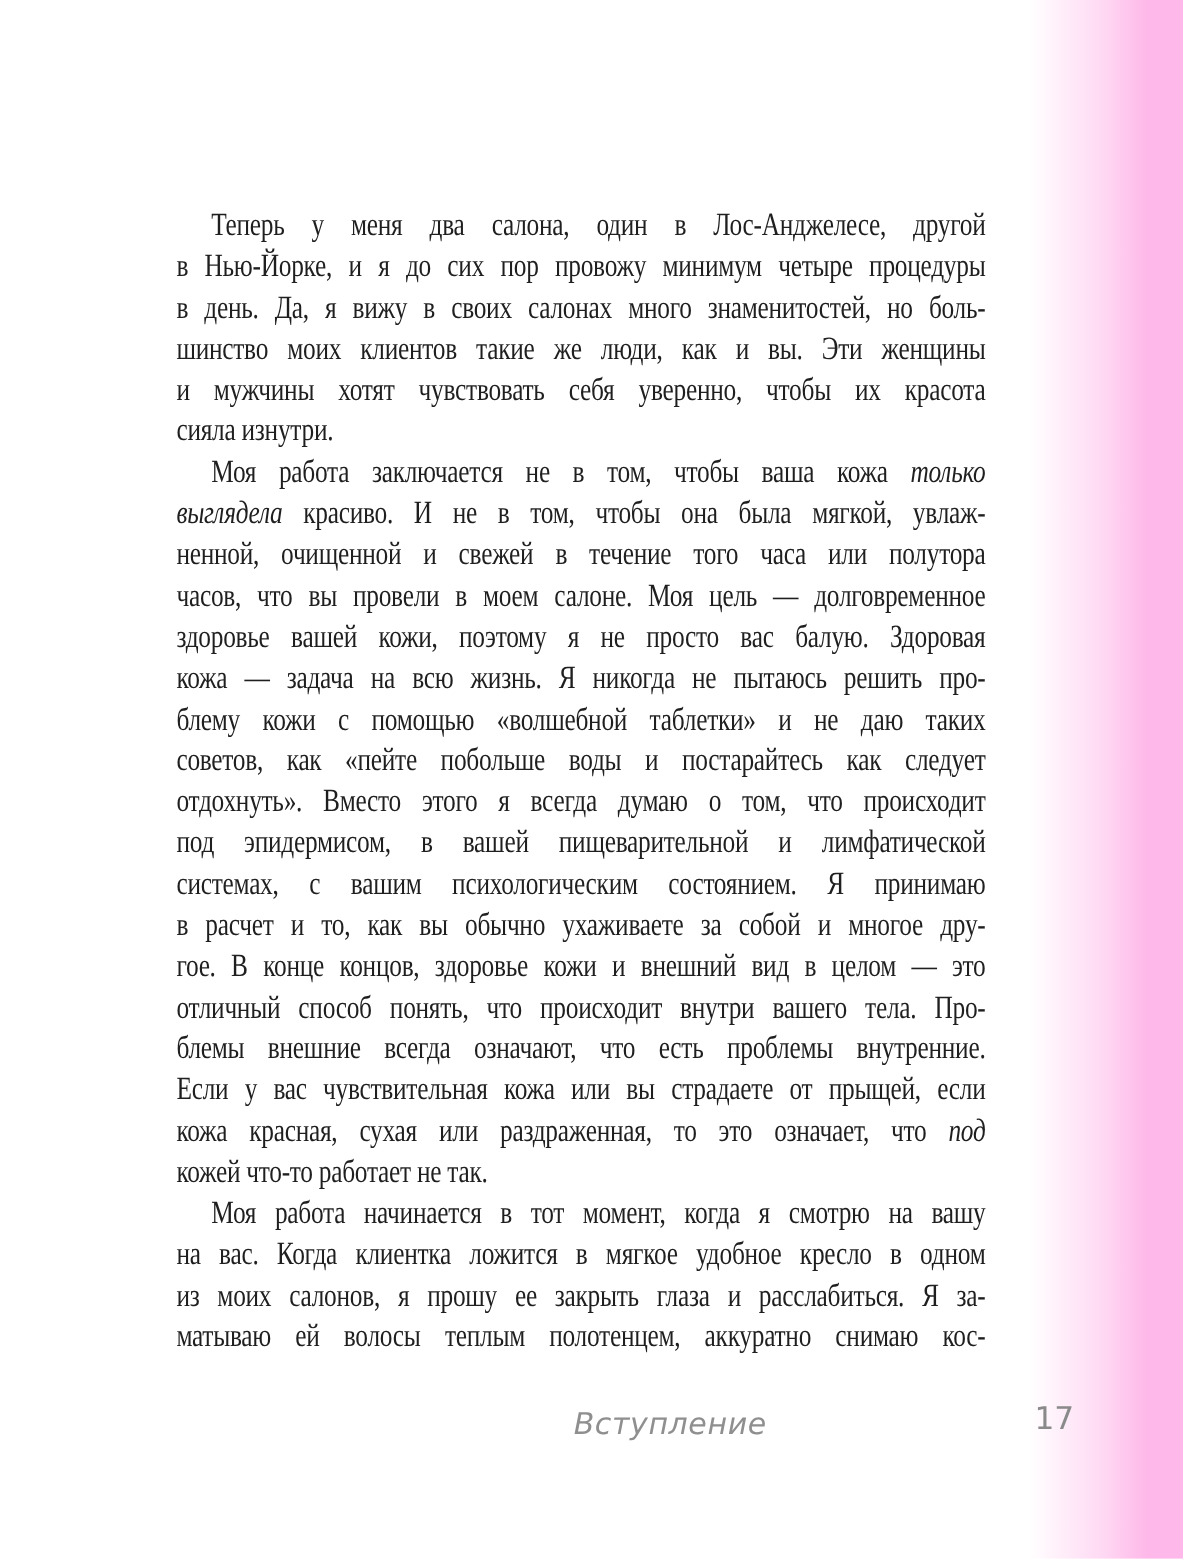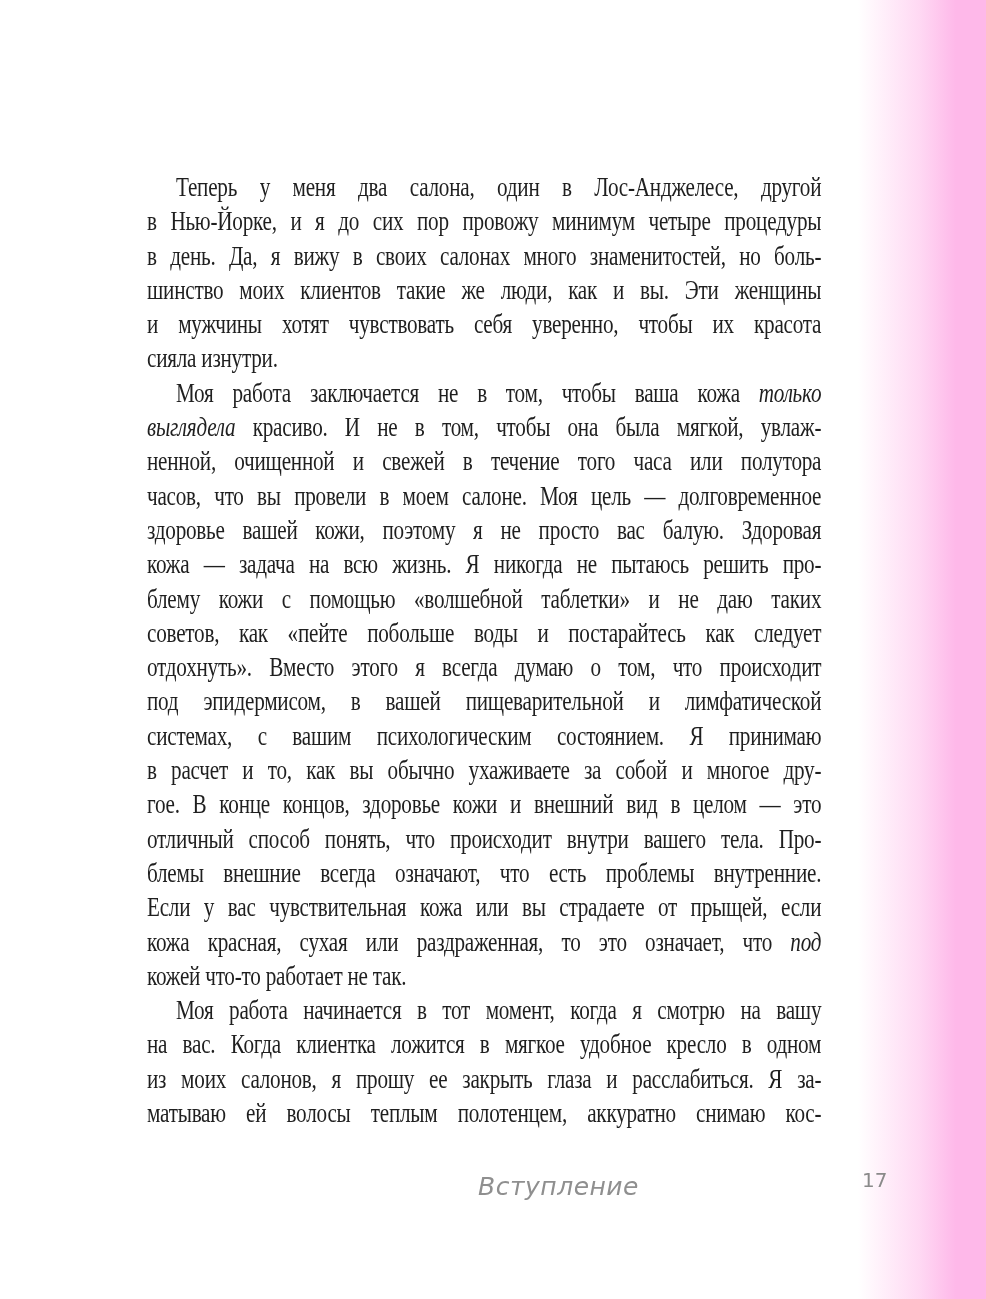--- a/index.html
+++ b/index.html
@@ -55,21 +55,21 @@
     font-style: italic;
     font-size: 25px;
     color: #8f8f8f;
     letter-spacing: 0.5px;
   }
   .footer .page-number {
     position: absolute;
     left: 862px;
     top: 0px;
     font-family: "DejaVu Sans", sans-serif;
-    font-size: 20px;
+    font-size: 26px;
     color: #8a8a8a;
   }
 </style>
 </head>
 <body>
 
 <div class="page-edge"></div>
 
 <div class="text-block">
     <div class="line indent just"><span>Теперь у меня два салона, один в Лос-Анджелесе, другой</span></div>

